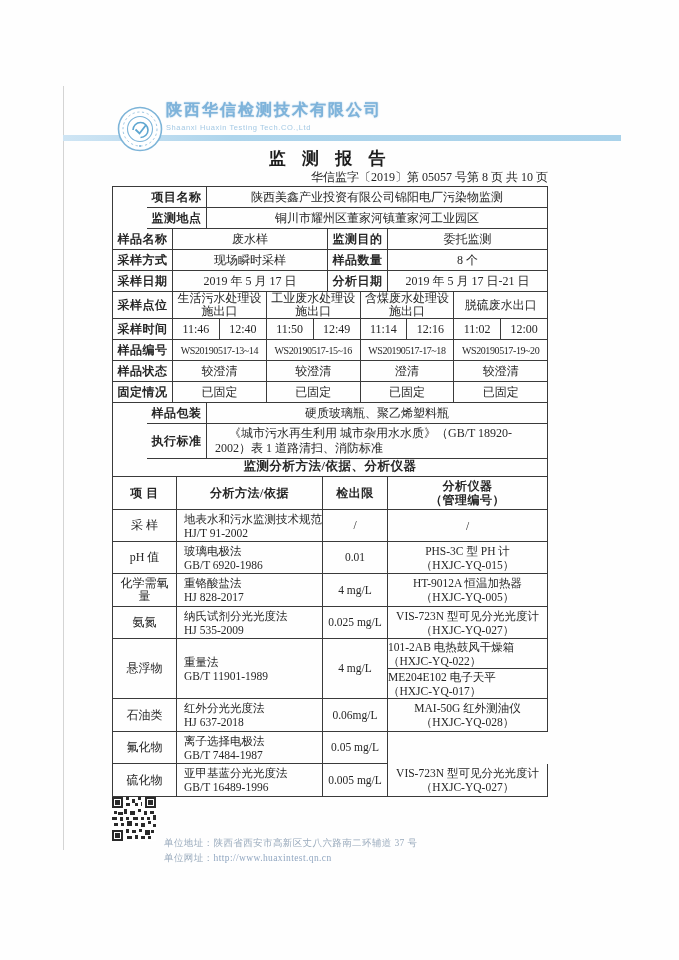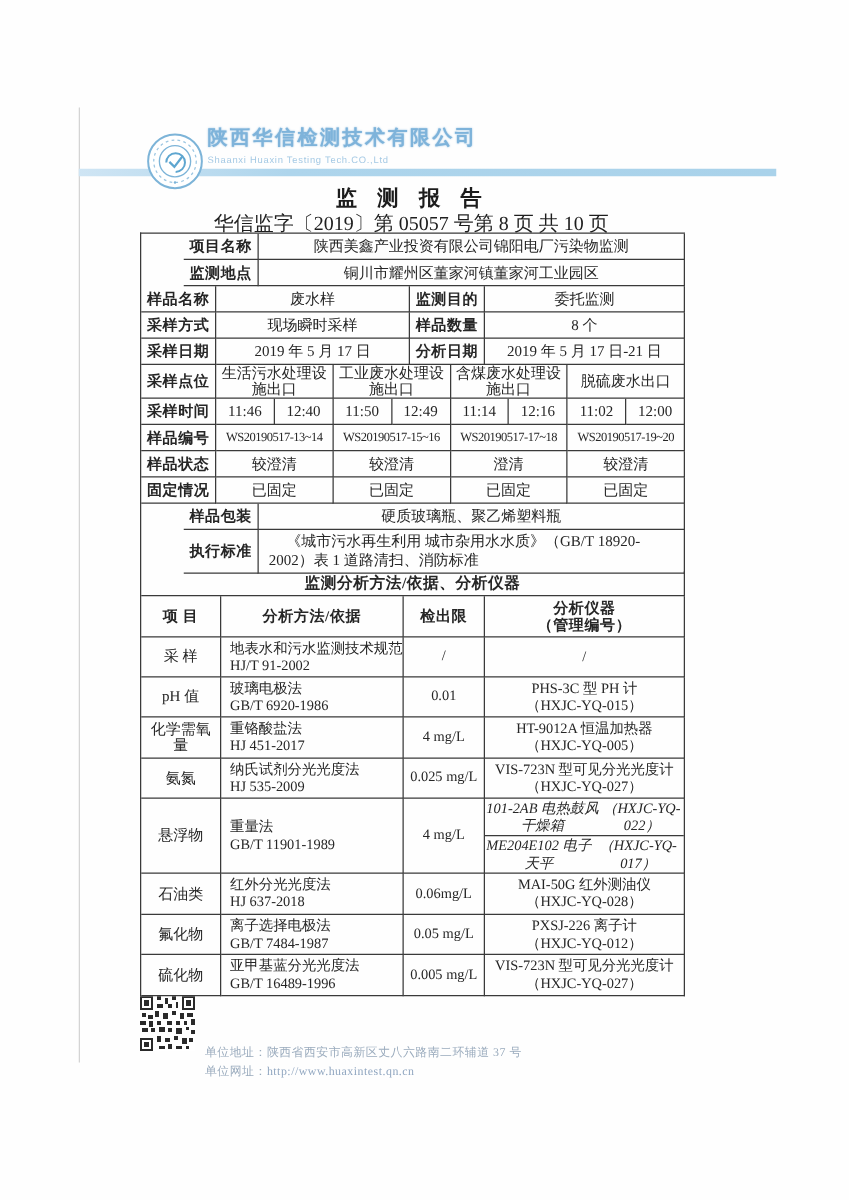--- a/index.html
+++ b/index.html
@@ -22,21 +22,21 @@
     background:linear-gradient(90deg,#cfe5f4 0%,#aed5ec 30%,#a9d2ea 100%); z-index:1; }
   .logo { position:absolute; left:117px; top:106px; width:46px; height:46px; z-index:2; }
   .company { position:absolute; left:166px; top:100px; z-index:2; }
   .company-cn { font-size:16px; font-weight:bold; letter-spacing:2px; color:#7eb3da;
     text-shadow:0 0 1.5px rgba(126,179,218,.9); font-family:"Liberation Sans","DejaVu Sans",sans-serif; }
   .company-en { font-size:7.5px; letter-spacing:.6px; color:#a4c9e4; margin-top:2px;
     font-family:"Liberation Sans","DejaVu Sans",sans-serif; }
   .title { position:absolute; left:112px; top:147px; width:436px; text-align:center;
     font-size:17px; font-weight:bold; letter-spacing:6px; color:#1c1c1c; }
   .docline { position:absolute; left:110px; top:169px; width:438px;
-    display:flex; justify-content:center; font-size:16px; color:#1e1e1e; }
+    display:flex; justify-content:flex-end; font-size:12px; color:#1e1e1e; }
 
   
   :root { --ink:#3a3a3a; }
   .doc-table { position:absolute; left:112px; top:186px; width:436px;
     border-left:1.4px solid var(--ink); border-top:1.4px solid var(--ink);
     font-size:12px; z-index:2; background:transparent; }
   .tr { display:grid; }
   .c1 { grid-template-columns:1fr; }
   .c2 { grid-template-columns:60px 1fr;margin-left:34px; }
   .c4 { grid-template-columns:60px 155px 60px 1fr; }
@@ -52,22 +52,22 @@
   .idcell { font-size:10px; letter-spacing:-.4px; white-space:nowrap; padding:0; overflow:hidden; }
   .stdcell { justify-content:center; text-align:left; padding:2px 8px; }
   .stdcell p { text-indent:14px; line-height:15px; }
   .sect { font-size:12.5px; }
   .stack { flex-direction:column; justify-content:center; line-height:14px; }
   .method { align-items:flex-start; text-align:center; padding-left:7px; font-size:11.5px; }
   .method span { white-space:nowrap; }
   .limit { font-size:11.5px; }
   .inst { font-size:11.5px; line-height:14px; }
   .split { flex-direction:column; padding:0; align-items:stretch; }
-  .split .sub { flex:1; display:flex; flex-direction:row; justify-content:center;
-    align-items:center; font-size:11.5px; line-height:14px;font-style:italic; }
+  .split .sub { flex:1; display:flex; flex-direction:column; justify-content:center;
+    align-items:flex-start; font-size:11.5px; line-height:14px; }
   .split .sub:first-child { border-bottom:1.4px solid var(--ink); }
 
   
   .qr { position:absolute; left:112px; top:797px; width:44px; height:44px; }
   .footer-text { position:absolute; left:164px; top:836px; font-size:9.5px;
     color:#9aabbd; letter-spacing:.4px; line-height:15px; filter:blur(.35px); }
   .footer-text .url { color:#90a6c0; }
 </style>
 </head>
 <body>
@@ -220,21 +220,21 @@
       <div class="td inst stack">
         <span>PHS-3C 型 PH 计</span>
         <span>（HXJC-YQ-015）</span>
       </div>
     </div>
 
     <div class="tr cm h33">
       <div class="td">化学需氧量</div>
       <div class="td method stack">
         <span>重铬酸盐法</span>
-        <span>HJ 451-2017</span>
+        <span>HJ 828-2017</span>
       </div>
       <div class="td limit">4 mg/L</div>
       <div class="td inst stack">
         <span>HT-9012A 恒温加热器</span>
         <span>（HXJC-YQ-005）</span>
       </div>
     </div>
 
     <div class="tr cm h32">
       <div class="td">氨氮</div>
@@ -281,24 +281,20 @@
       </div>
     </div>
 
     <div class="tr cm h32">
       <div class="td">氟化物</div>
       <div class="td method stack">
         <span>离子选择电极法</span>
         <span>GB/T 7484-1987</span>
       </div>
       <div class="td limit">0.05 mg/L</div>
-      <div class="td inst stack">
-        <span>PXSJ-226 离子计</span>
-        <span>（HXJC-YQ-012）</span>
-      </div>
     </div>
 
     <div class="tr cm h33">
       <div class="td">硫化物</div>
       <div class="td method stack">
         <span>亚甲基蓝分光光度法</span>
         <span>GB/T 16489-1996</span>
       </div>
       <div class="td limit">0.005 mg/L</div>
       <div class="td inst stack">

